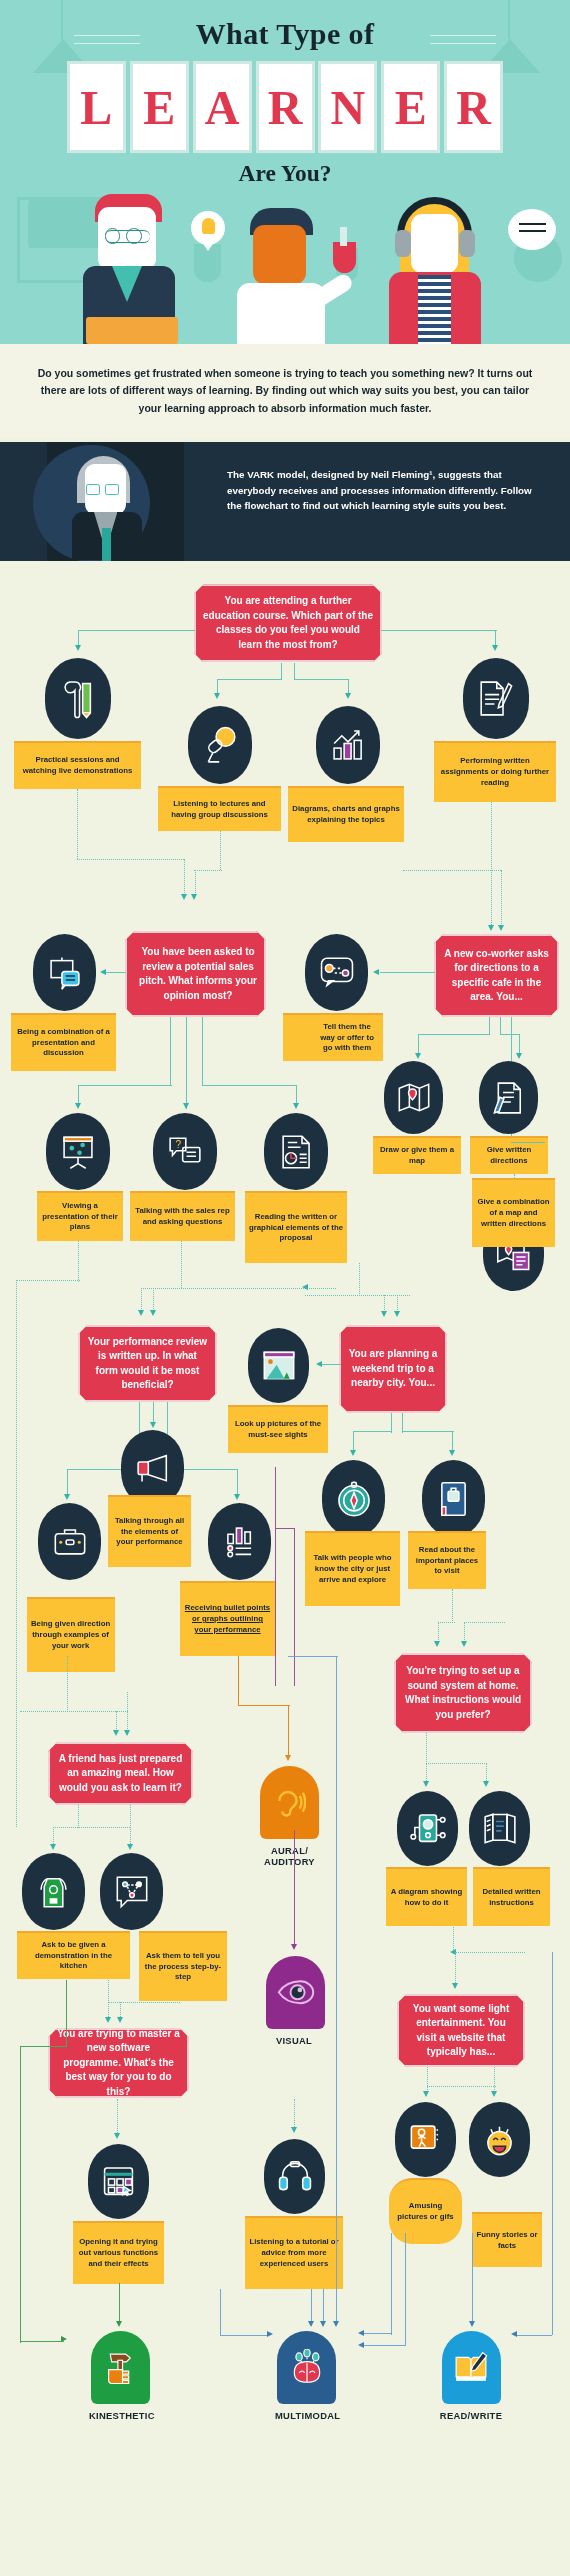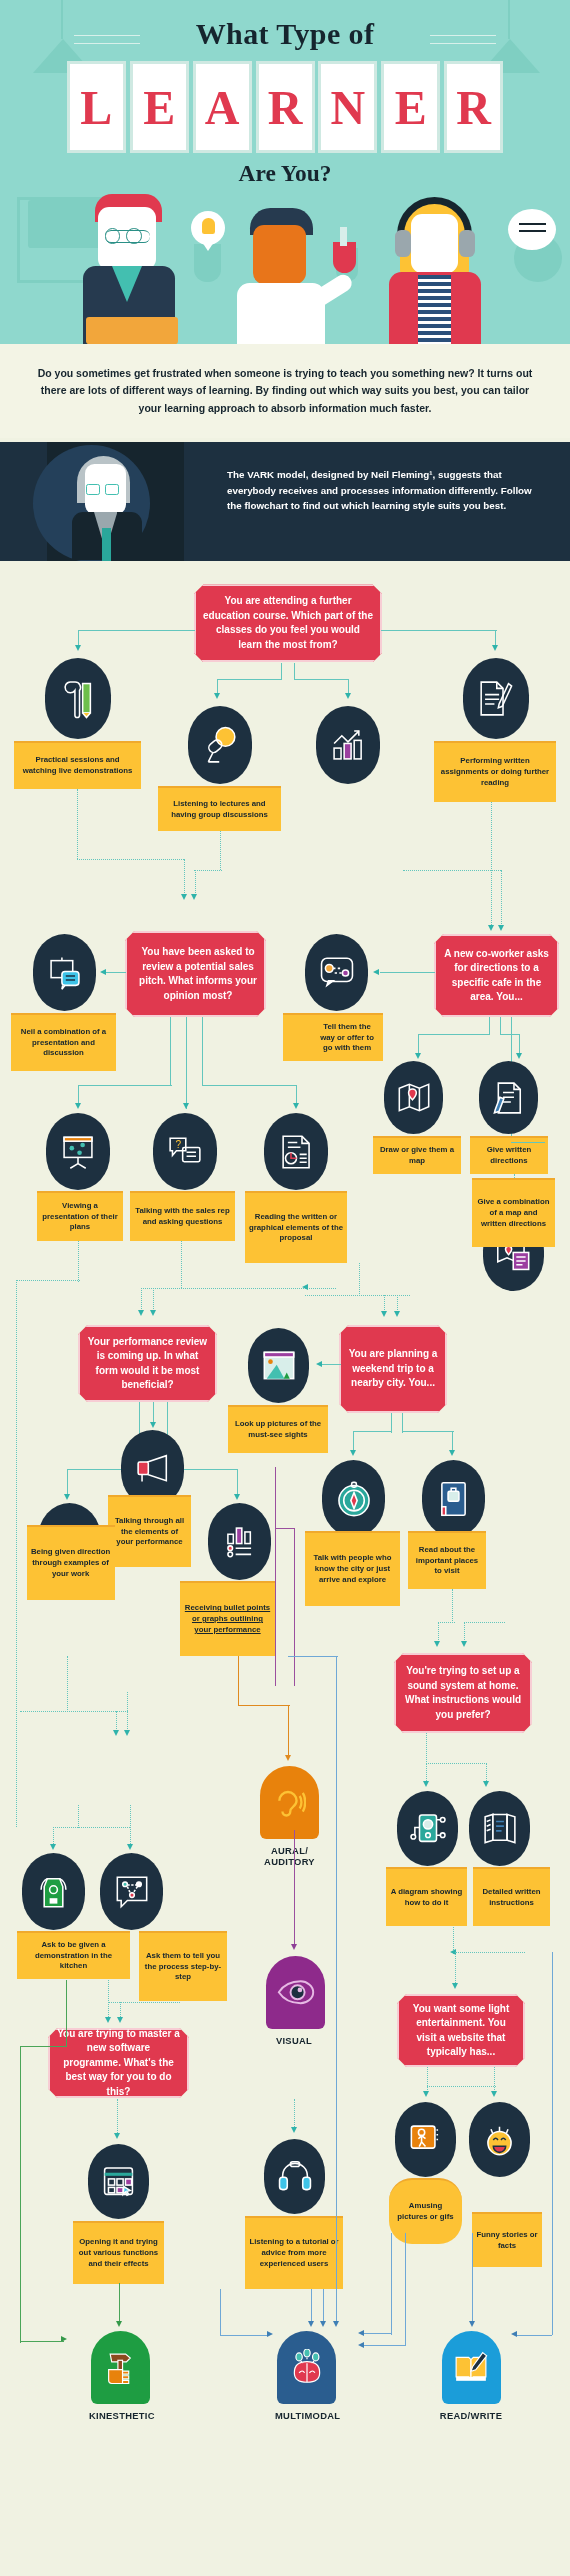--- a/index.html
+++ b/index.html
@@ -248,20 +248,21 @@
 
     <div class="icon-oval" style="left:316px;top:145px;width:64px;height:78px;">
       <svg width="34" height="34" viewBox="0 0 44 44" fill="none" stroke="#fff" stroke-width="2">
         <path d="M4 20l10-10 8 8 14-14"></path>
           <path d="M30 4h6v6"></path>
         <rect x="4" y="26" width="9" height="14"></rect>
         <rect x="17" y="20" width="9" height="20" fill="#9b3fa0" stroke="#fff"></rect>
         <rect x="30" y="16" width="9" height="24"></rect>
       </svg>
     </div>
+    <div class="abox" style="left:288px;top:225px;width:116px;height:56px;">Diagrams, charts and graphs explaining the topics</div>
 
     <div class="icon-oval" style="left:463px;top:97px;width:66px;height:81px;">
       <svg width="36" height="39" viewBox="0 0 46 50" fill="none" stroke="#fff" stroke-width="2">
         <path d="M4 4h20l8 8v34H4z"></path>
           <path d="M24 4v8h8"></path>
         <path d="M9 20h18M9 26h18M9 32h12"></path>
         <path d="M39 6l4 3-12 26-5 2 1-5z"></path>
       </svg>
     </div>
     <div class="abox" style="left:434px;top:180px;width:122px;height:61px;">Performing written assignments or doing further reading</div>
@@ -286,21 +287,21 @@
       <svg width="34" height="34" viewBox="0 0 44 44" fill="none" stroke="#fff" stroke-width="2">
         <rect x="4" y="6" width="28" height="22"></rect>
           <path d="M18 2v4"></path>
         <rect x="18" y="20" width="22" height="18" rx="4" fill="#3ec3e8" stroke="#fff"></rect>
         <path d="M23 26h12M23 31h12" stroke="#1d3040"></path>
         <path d="M22 38l-4 5 1-5"></path>
       </svg>
     </div>
     <div class="arr left" style="left:100px;top:408px;"></div>
     <div class="ln h" style="left:106px;top:411px;width:20.3px;"></div>
-    <div class="abox" style="left:11px;top:452px;width:105px;height:58px;">Neil a combination of a presentation and discussion</div>
+    <div class="abox" style="left:11px;top:452px;width:105px;height:58px;">Being a combination of a presentation and discussion</div>
 
     <div class="qbox" style="left:434px;top:373px;width:125px;height:83px;">A new co-worker asks for directions to a specific cafe in the area. You...</div>
     <div class="icon-oval" style="left:305px;top:373px;width:63px;height:77px;">
       <svg width="36" height="34" viewBox="0 0 46 44" fill="none" stroke="#fff" stroke-width="2">
         <rect x="3" y="3" width="40" height="30" rx="7"></rect>
         <path d="M10 38l2-6h6z" fill="#fff"></path>
         <circle cx="13" cy="16" r="5" fill="#f2a63b" stroke="#fff"></circle>
         <circle cx="34" cy="22" r="4" fill="#9b3fa0" stroke="#fff"></circle>
         <path d="M18 16h12M20 22h10" stroke-dasharray="3 3"></path>
       </svg>
@@ -409,21 +410,21 @@
     <div class="arr down" style="left:150px;top:749px;"></div>
     <div class="arr left" style="left:302px;top:723px;"></div>
 
     <div class="dln v" style="left:359px;top:702px;height:33px;"></div>
     <div class="dln h" style="left:305px;top:734px;width:105px;"></div>
     <div class="dln v" style="left:384px;top:734px;height:19px;"></div>
     <div class="dln v" style="left:397px;top:734px;height:19px;"></div>
     <div class="arr down" style="left:381px;top:750px;"></div>
     <div class="arr down" style="left:394px;top:750px;"></div>
 
-    <div class="qbox" style="left:78px;top:764px;width:139px;height:77px;">Your performance review is coming up. In what form would it be most beneficial?</div>
+    <div class="qbox" style="left:78px;top:764px;width:139px;height:77px;">Your performance review is written up. In what form would it be most beneficial?</div>
 
     <div class="qbox" style="left:339px;top:764px;width:108px;height:88px;">You are planning a weekend trip to a nearby city. You...</div>
     <div class="icon-oval" style="left:248px;top:767px;width:61px;height:75px;">
       <svg width="34" height="33" viewBox="0 0 44 42" fill="none" stroke="#fff" stroke-width="2">
         <rect x="3" y="4" width="38" height="34" fill="#d8eeea" stroke="#fff"></rect>
         <rect x="3" y="4" width="38" height="6" fill="#9b3fa0" stroke="#fff"></rect>
         <circle cx="11" cy="16" r="3" fill="#e8820c" stroke="none"></circle>
         <path d="M6 38l13-18 10 18z" fill="#43bfb0" stroke="none"></path>
         <path d="M28 38l4-8 4 8z" fill="#1e9d42" stroke="none"></path>
       </svg>
@@ -454,21 +455,21 @@
 
     <div class="icon-oval" style="left:38px;top:942px;width:63px;height:77px;">
       <svg width="34" height="31" viewBox="0 0 44 40" fill="none" stroke="#fff" stroke-width="2">
         <rect x="3" y="10" width="38" height="26" rx="4"></rect>
         <path d="M15 10V5h14v5"></path>
         <rect x="17" y="18" width="10" height="6" rx="2"></rect>
         <circle cx="10" cy="21" r="2" fill="#fdc234" stroke="none"></circle>
         <circle cx="34" cy="21" r="2" fill="#fdc234" stroke="none"></circle>
       </svg>
     </div>
-    <div class="abox" style="left:26.6px;top:964px;width:88px;height:75px;">Being given direction through examples of your work</div>
+    <div class="abox" style="left:26.6px;top:1036px;width:88px;height:75px;">Being given direction through examples of your work</div>
 
     <div class="icon-oval" style="left:208px;top:942px;width:63px;height:77px;">
       <svg width="33" height="34" viewBox="0 0 42 44" fill="none" stroke="#fff" stroke-width="2">
         <rect x="6" y="12" width="7" height="12"></rect>
         <rect x="17" y="4" width="7" height="20" fill="#9b3fa0" stroke="#fff"></rect>
         <rect x="28" y="9" width="7" height="15"></rect>
         <circle cx="9" cy="30" r="3" fill="#e0394f" stroke="#fff"></circle>
         <circle cx="9" cy="38" r="3"></circle>
         <path d="M16 30h20M16 38h20"></path>
       </svg>
@@ -514,20 +515,21 @@
 
     <div class="qbox" style="left:394px;top:1092px;width:138px;height:80px;">You're trying to set up a sound system at home. What instructions would you prefer?</div>
 
     <div class="dln v" style="left:67px;top:1095px;height:56px;"></div>
     <div class="dln h" style="left:20.3px;top:1150px;width:108px;"></div>
     <div class="dln v" style="left:116px;top:1150px;height:20.3px;"></div>
     <div class="dln v" style="left:127px;top:1131px;height:39px;"></div>
     <div class="arr down" style="left:113px;top:1169px;"></div>
     <div class="arr down" style="left:124px;top:1169px;"></div>
 
+    <div class="qbox" style="left:48px;top:1181px;width:145px;height:63px;">A friend has just prepared an amazing meal. How would you ask to learn it?</div>
 
     <div class="ln v orange" style="left:238px;top:1095px;height:50px;"></div>
     <div class="ln h orange" style="left:238px;top:1144px;width:52px;"></div>
     <div class="ln v orange" style="left:288px;top:1144px;height:53px;"></div>
     <div class="arr down orange" style="left:285px;top:1194px;"></div>
 
     <div class="result" style="left:258px;top:1205px;width:63px;">
       <div class="result-dome" style="background:#e8820c;">
         <svg width="33" height="36" viewBox="0 0 42 46" fill="none" stroke="#fdc234" stroke-width="3">
           <path d="M8 20a11 11 0 1 1 22 0c0 8-8 7-8 14a5 5 0 0 1-10 0"></path>

